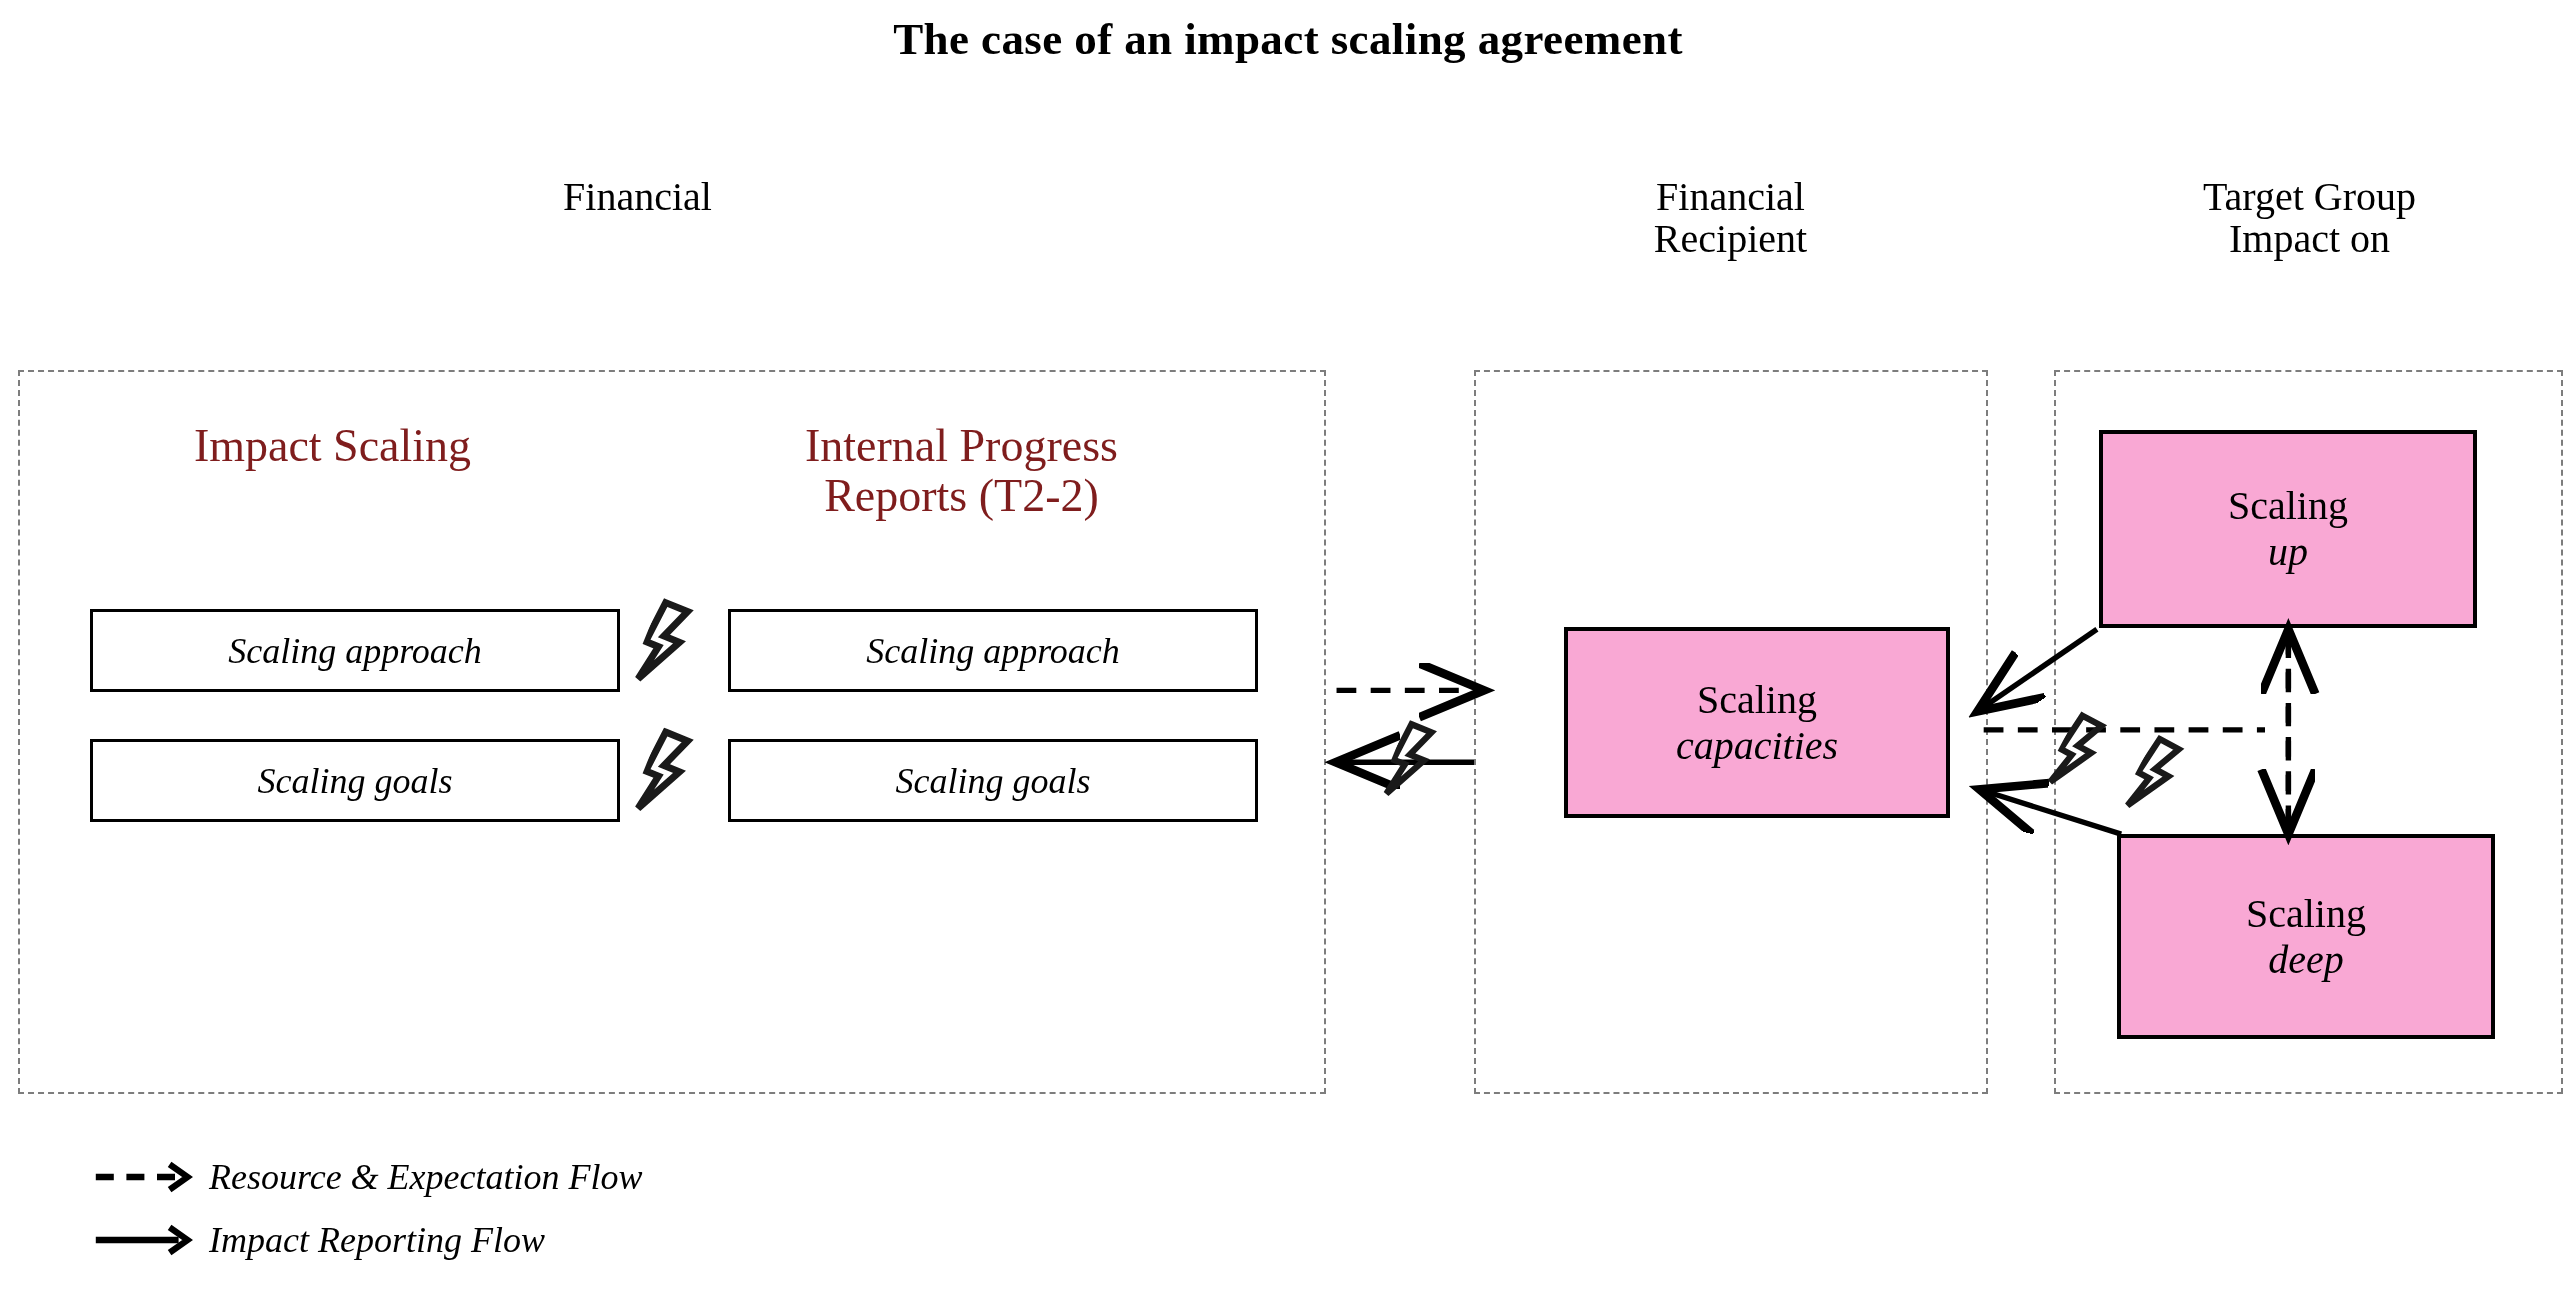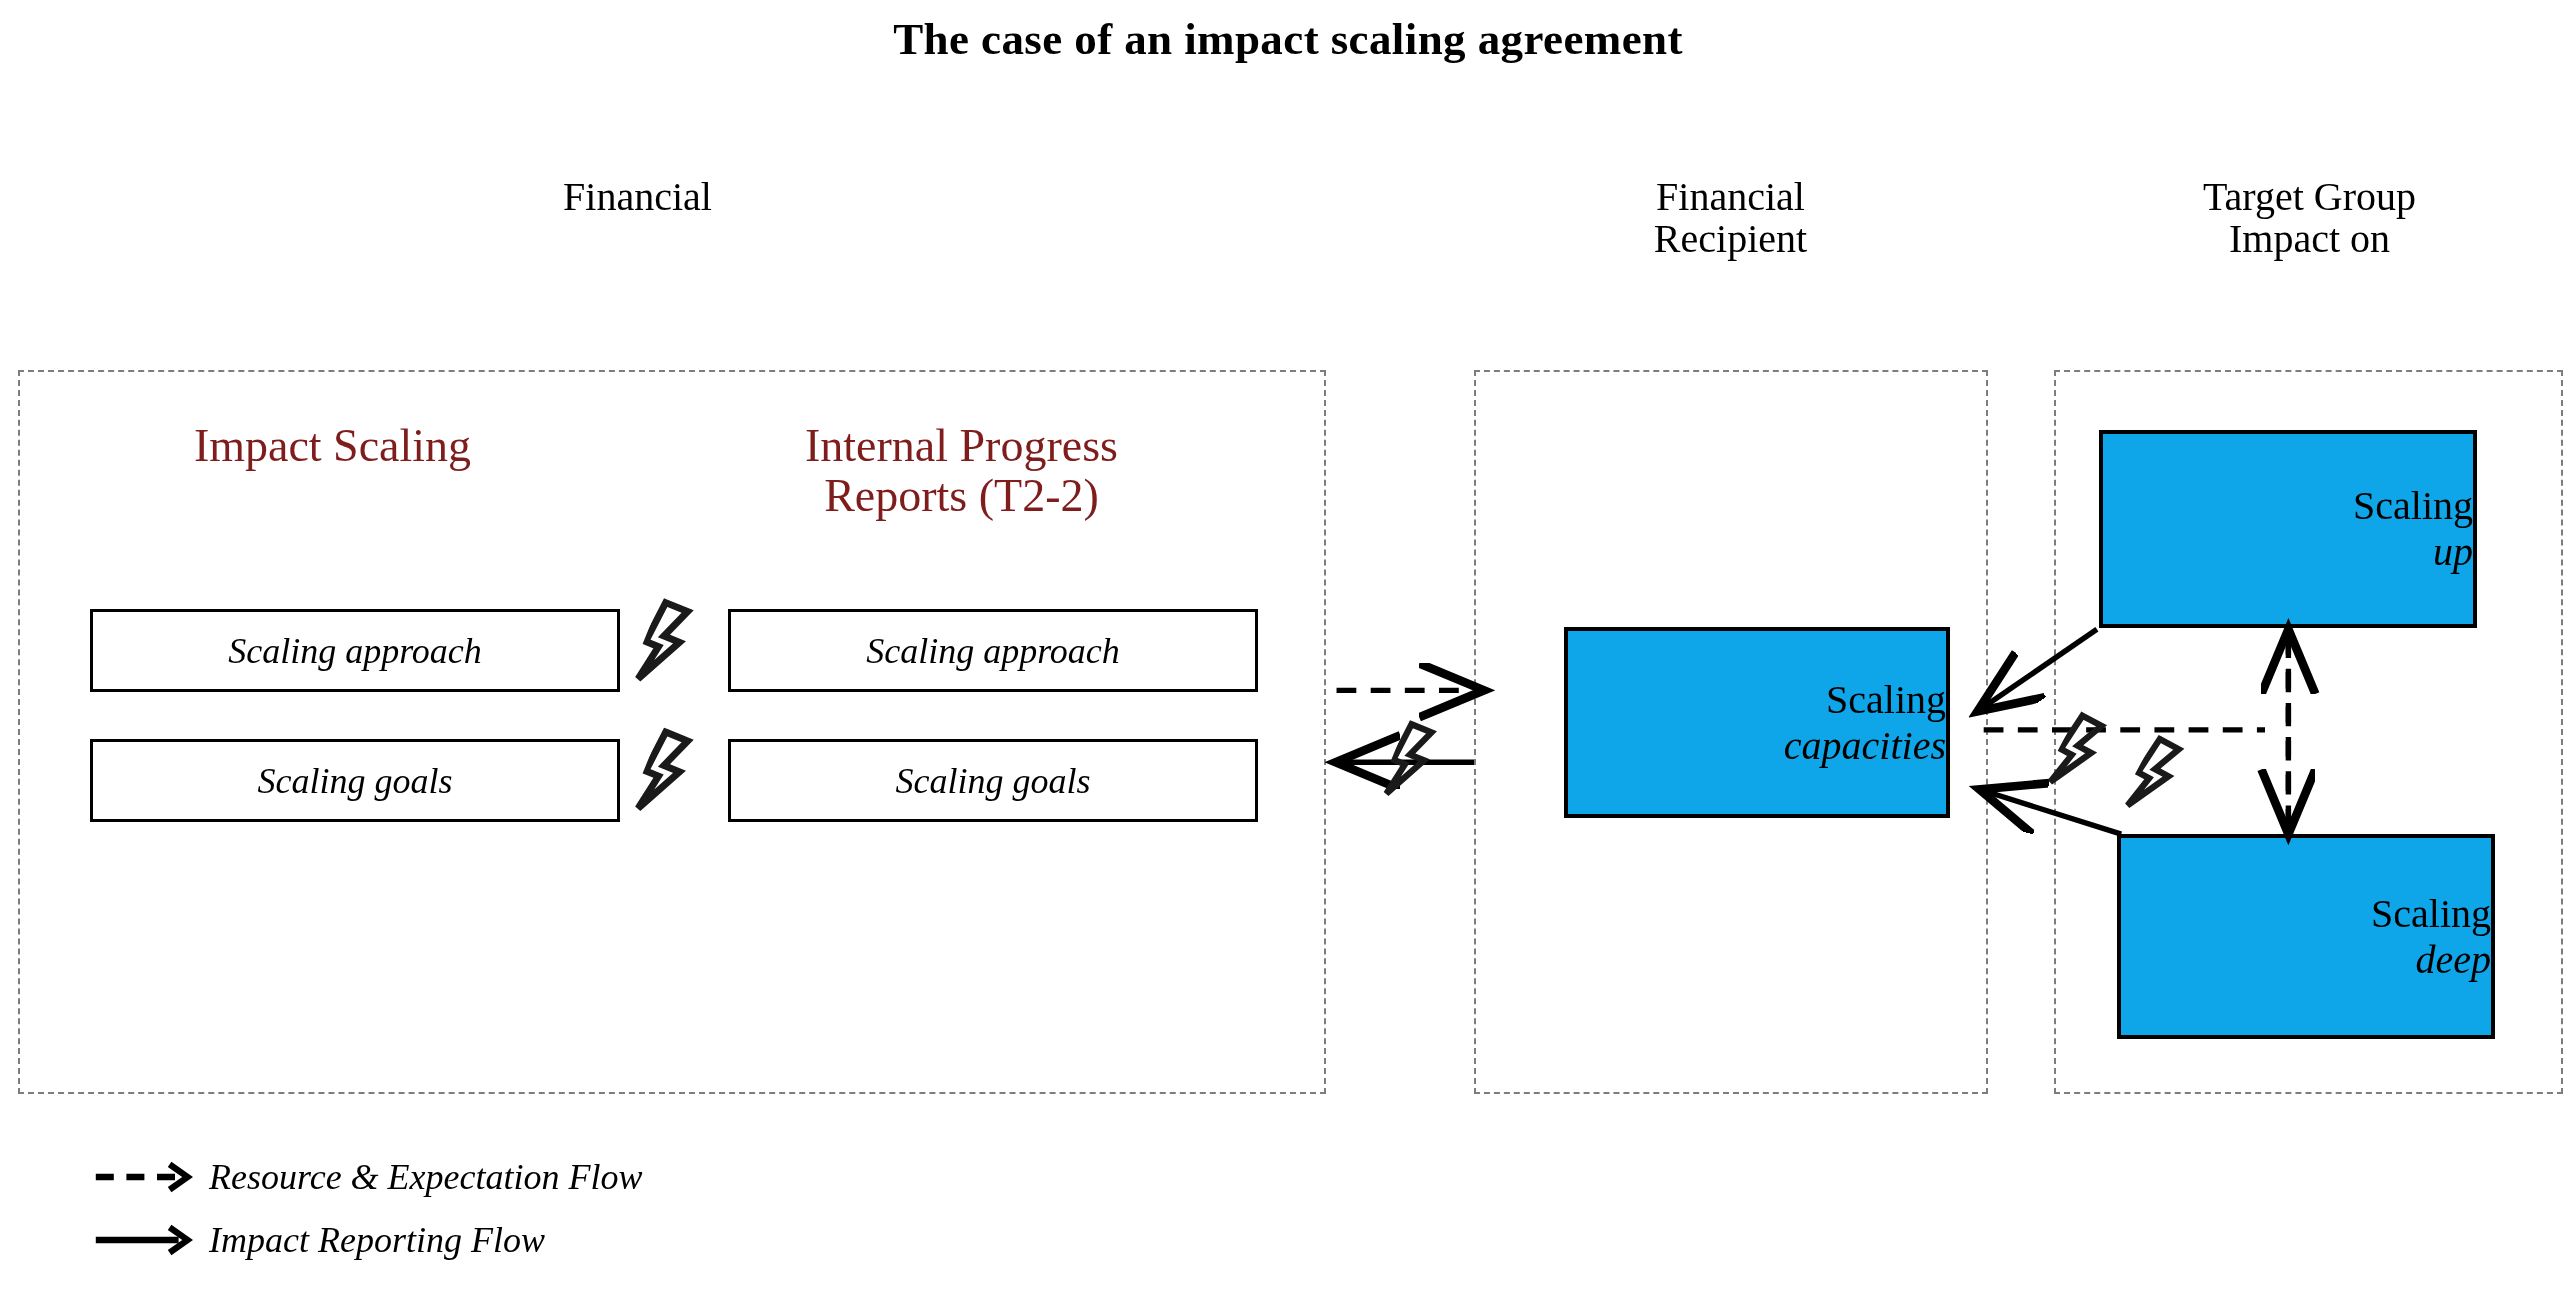--- a/index.html
+++ b/index.html
@@ -64,23 +64,23 @@
     text-align: center;
   }
   #box-isa-approach { left: 90px; top: 609px; width: 530px;  height: 83px; }
   #box-isa-goals    { left: 90px; top: 739px; width: 530px;  height: 83px; }
   #box-ipr-approach { left: 728px; top: 609px; width: 530px;  height: 83px; }
   #box-ipr-goals    { left: 728px; top: 739px; width: 530px;  height: 83px; }
 
   .entity-box {
     position: absolute;
     border: 4.5px solid #000;
-    background: #0ea5e9;
+    background: #f9a8d4;
     display: flex; flex-direction: column;
-    align-items: flex-end; justify-content: center;
+    align-items: center; justify-content: center;
     font-size: 40px; line-height: 1.14; color: #000; text-align: center;
   }
   #box-capacities { left: 1564px; top: 627px; width: 386px; height: 191px; }
   #box-scaling-up { left: 2099px; top: 430px; width: 378px; height: 198px; }
   #box-scaling-deep { left: 2117px; top: 834px; width: 378px; height: 205px; }
   .entity-box .em { font-style: italic; }
 
   
   #connectors {
     position: absolute; left: 0; top: 0;

